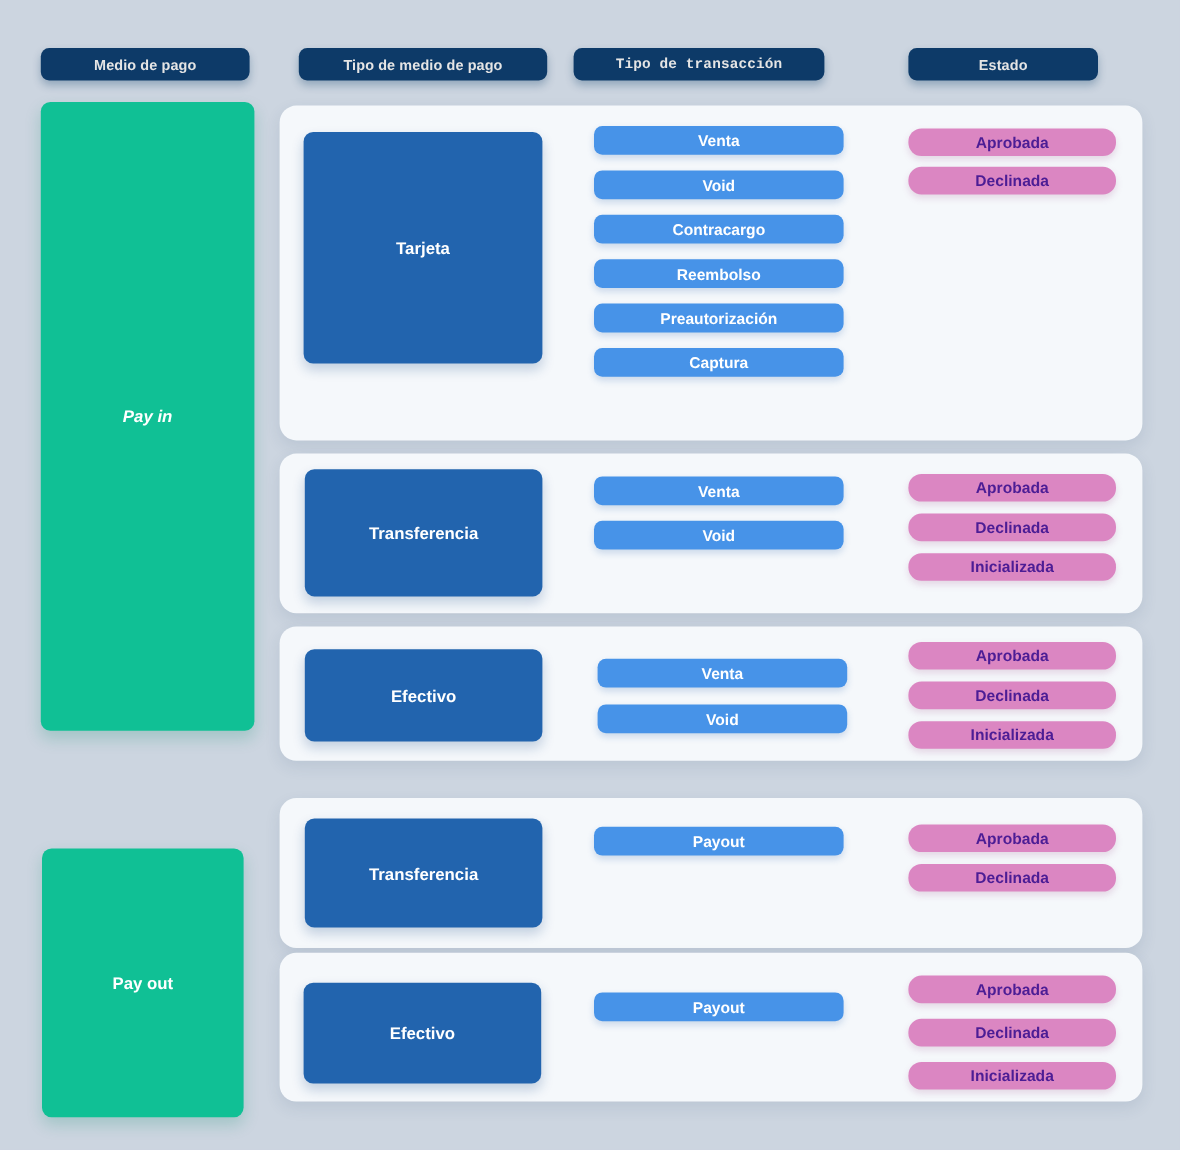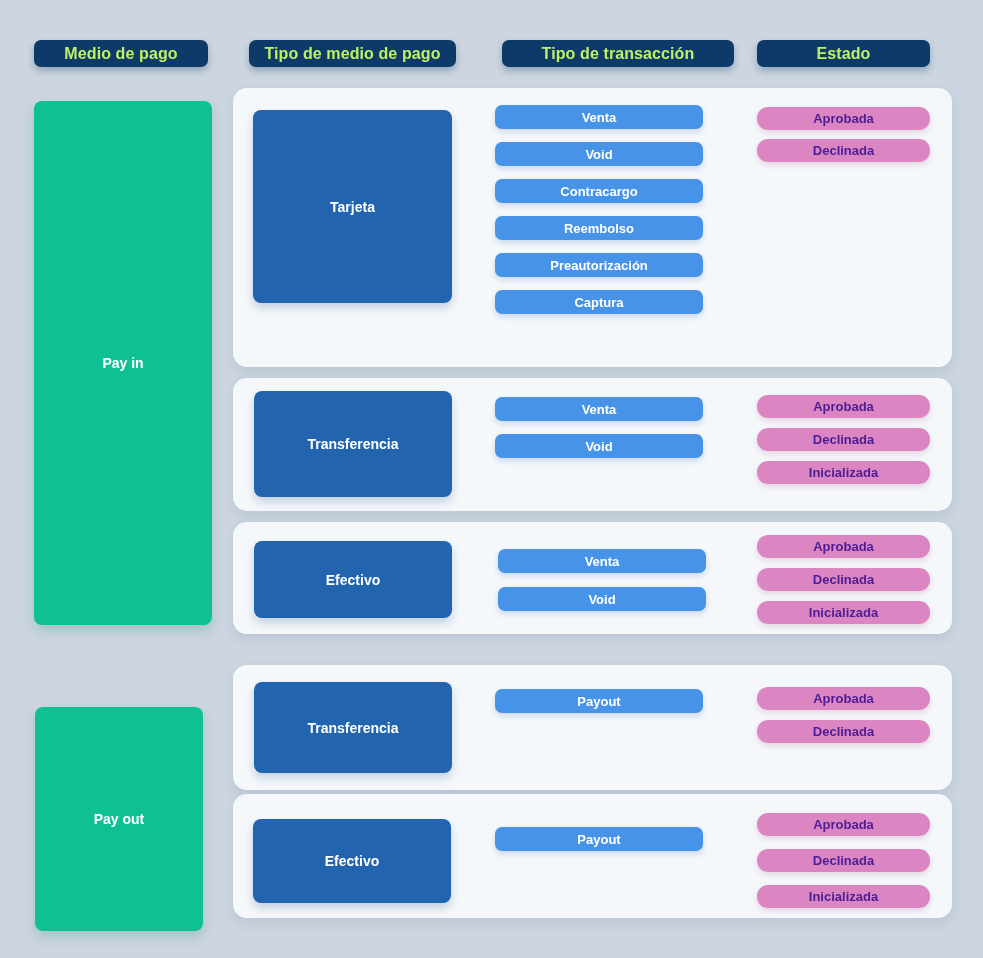--- a/index.html
+++ b/index.html
@@ -12,48 +12,48 @@
   }
   .canvas { position: absolute; inset: 0; }
 
   
   .col-header {
     position: absolute;
     top: 40px;
     height: 27px;
     background: #0d3a68;
     border-radius: 7px;
-    color: #bef264;
-    font-size: 16px;
+    color: #e5e5e5;
+    font-size: 12px;
     font-weight: bold;
     display: flex;
     align-items: center;
     justify-content: center;
     box-shadow: 0 4px 7px rgba(11, 58, 104, 0.30);
     letter-spacing: 0.1px;
   }
   .h0 { left: 34px;  width: 174px; }
   .h1 { left: 249px; width: 207px; }
-  .h2 { left: 502px; width: 232px; }
-  .h3 { left: 757px; width: 173px; }
+  .h2 { left: 478px; width: 209px; font-family: Liberation Mono, monospace; }
+  .h3 { left: 757px; width: 158px; }
 
   
   .flow-block {
     position: absolute;
     background: #10c095;
     border-radius: 8px;
     color: #ffffff;
     font-size: 14px;
     font-weight: bold;
     display: flex;
     align-items: center;
     justify-content: center;
     box-shadow: 0 6px 12px rgba(13, 140, 110, 0.22);
   }
-  .flow-payin  { left: 34px; top: 101px; width: 178px; height: 524px; }
+  .flow-payin  { left: 34px; top: 85px; width: 178px; height: 524px; font-style: italic; }
   .flow-payout { left: 35px; top: 707px; width: 168px; height: 224px; }
 
   
   .card {
     position: absolute;
     left: 233px;
     width: 719px;
     background: #f5f8fb;
     border-radius: 14px;
     box-shadow: 0 5px 12px rgba(40, 70, 110, 0.10);

